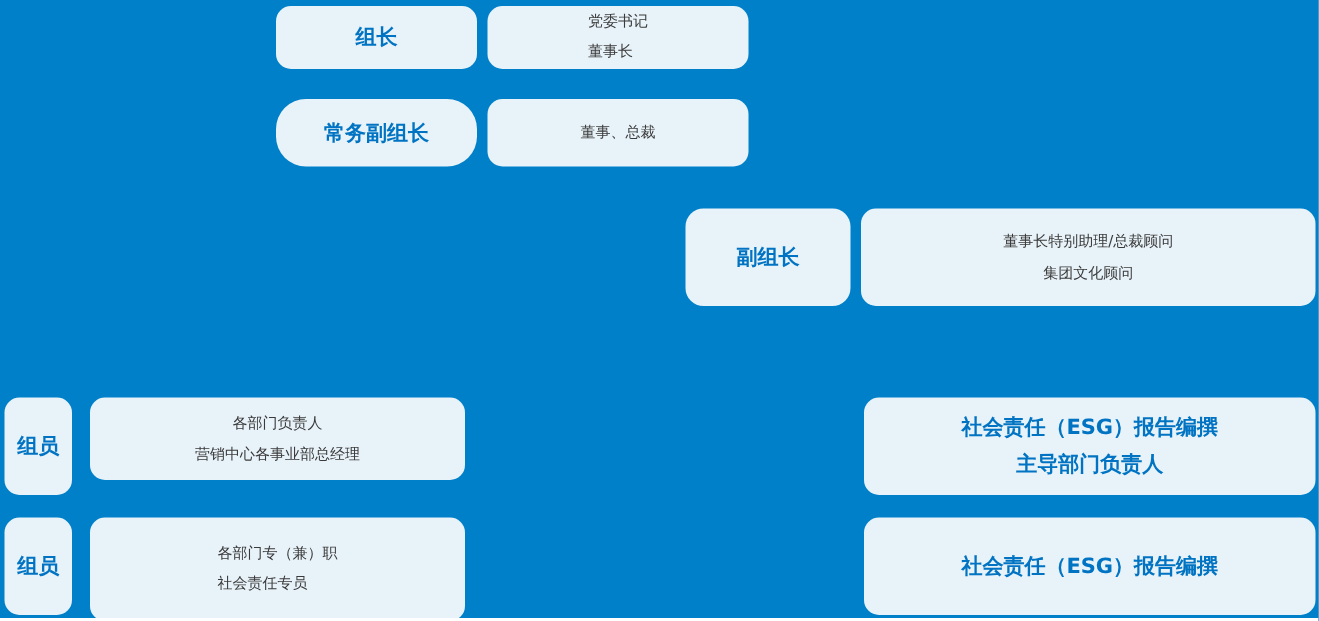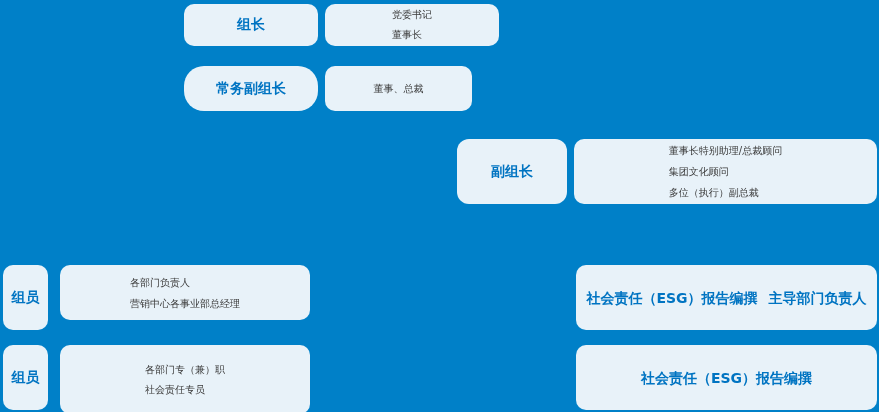--- a/index.html
+++ b/index.html
@@ -32,36 +32,36 @@
     color:var(--body,#3A3A3A);
     font-size:10px;
   }
   .desc .block{
     display:inline-block;
     text-align:left;
   }
   .desc .line{
     line-height:20px;
   }
-  .desc-3 .line{line-height:21px;}
+  .desc-3 .line{line-height:21px;text-align:center;}
   .esg{
-    flex-direction:row;
+    flex-direction:column;
     gap:11px;
     color:var(--label,#0074C2);
     font-weight:bold;
     font-size:14px;
     text-align:center;
   }
   .esg .line{line-height:14px;}
 
   
   .r1-label{left:184px;top:4px;width:134px;height:42px;}
   .r1-desc {left:325px;top:4px;width:174px;height:42px;}
   .r2-label{left:184px;top:66px;width:134px;height:45px;border-radius:20px;}
-  .r2-desc {left:325px;top:66px;width:147px;height:45px;}
+  .r2-desc {left:325px;top:66px;width:174px;height:45px;}
   .r3-label{left:457px;top:139px;width:110px;height:65px;border-radius:12px;}
   .r3-desc {left:574px;top:139px;width:303px;height:65px;}
   .r4-label{left:3px;top:265px;width:45px;height:65px;}
   .r4-desc {left:60px;top:265px;width:250px;height:55px;}
   .r4-right{left:576px;top:265px;width:301px;height:65px;}
   .r5-label{left:3px;top:345px;width:45px;height:65px;}
   .r5-desc {left:60px;top:345px;width:250px;height:69px;}
   .r5-right{left:576px;top:345px;width:301px;height:65px;}
   .bottom-strip{
     position:absolute;left:0;bottom:0;width:879px;height:2px;
@@ -92,21 +92,20 @@
     </div>
   </div>
 
   <div class="box r3-label role-label">
     <span>副组长</span>
   </div>
   <div class="box r3-desc desc desc-3">
     <div class="block">
       <div class="line">董事长特别助理/总裁顾问</div>
       <div class="line">集团文化顾问</div>
-      <div class="line">多位（执行）副总裁</div>
     </div>
   </div>
 
   <div class="box r4-label role-label">
     <span>组员</span>
   </div>
   <div class="box r4-desc desc desc-3">
     <div class="block">
       <div class="line">各部门负责人</div>
       <div class="line">营销中心各事业部总经理</div>

